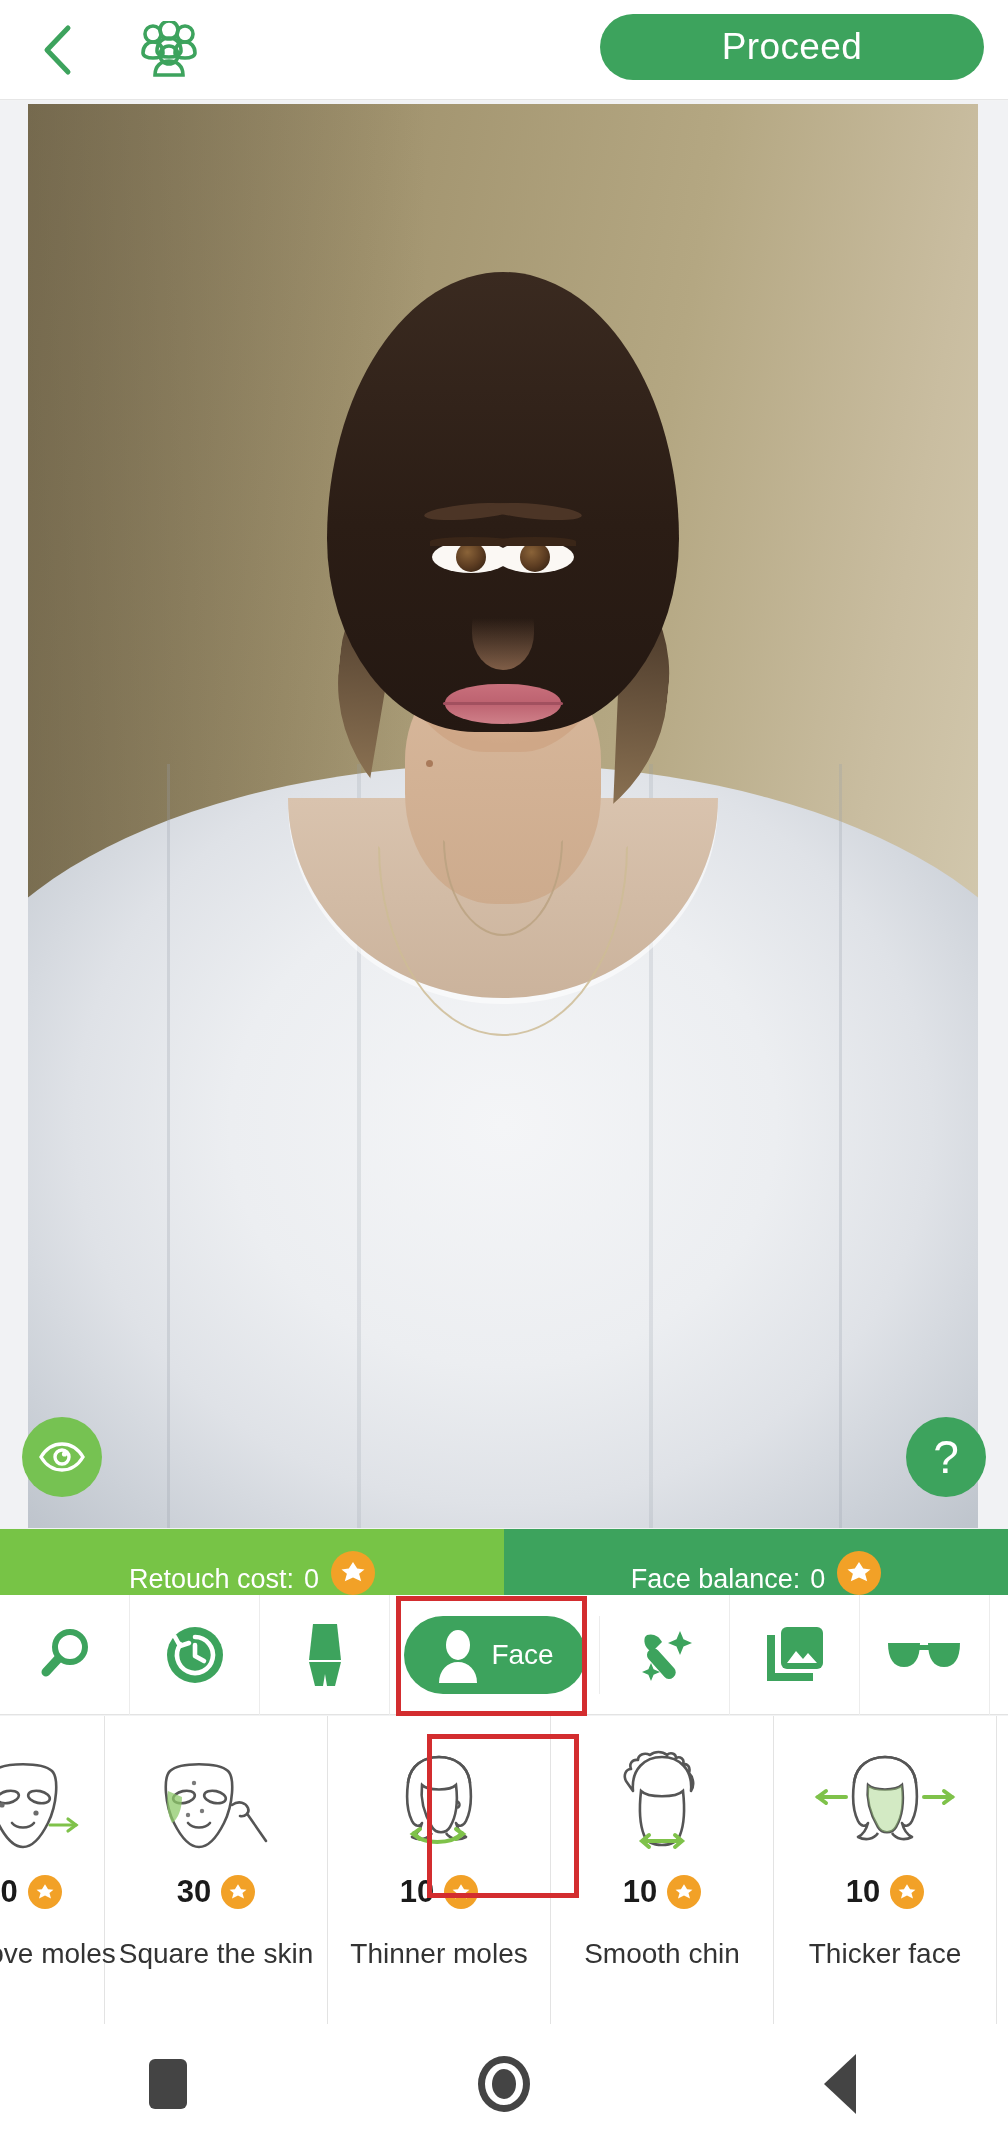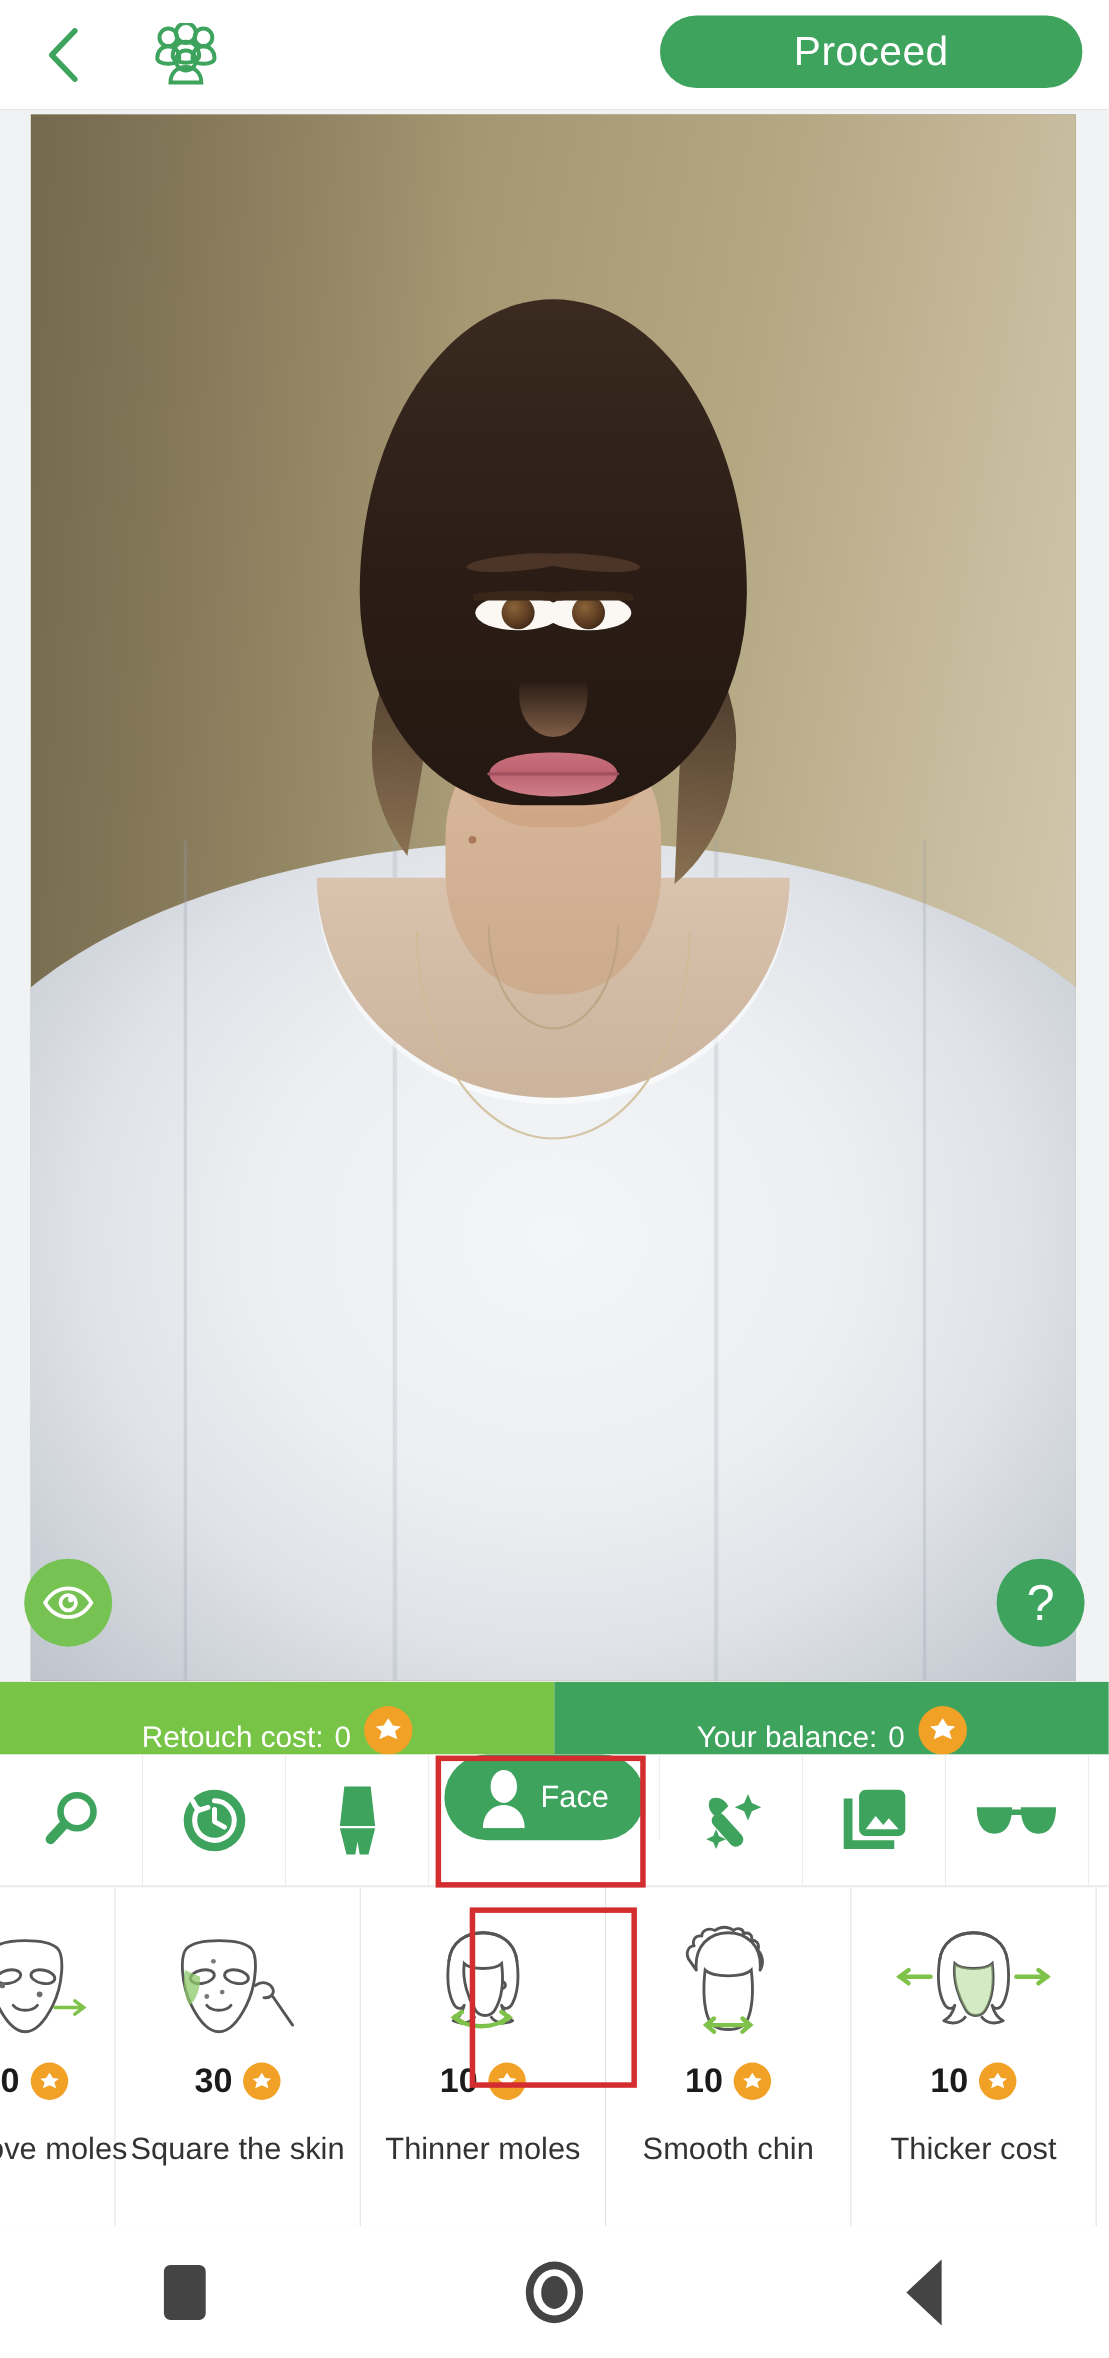--- a/index.html
+++ b/index.html
@@ -131,21 +131,21 @@
   .cost-val   { color: #ffffff; font-size: 27px; font-family: "Liberation Sans", sans-serif; margin-left: -2px; }
   .coin {
     width: 44px; height: 44px; border-radius: 50%; background: #f2a127;
     display: flex; align-items: center; justify-content: center; flex: none;
   }
   .coin-sm { width: 34px; height: 34px; border-radius:50%; background:#f2a127; display:flex; align-items:center; justify-content:center; flex:none; }
 
   
   .toolbar {
     position: absolute; left: 0; top: 1595px; width: 1008px; height: 120px;
-    background: #ffffff; display: flex; align-items: flex-start;
+    background: #ffffff; display: flex; align-items: center;
     border-bottom: 1px solid #e3e3e3;
   }
   .tb-item {
     height: 120px; display: flex; align-items: center; justify-content: center;
     border-right: 1px solid #ececec; cursor: pointer; flex: none;
   }
   .tb-w { width: 130px; }
   .tb-face {
     width: 210px; border-right: 1px solid #ececec;
     display: flex; align-items: center; justify-content: center; flex: none;
@@ -271,21 +271,21 @@
     <div class="cost-half cost-left">
       <span class="cost-label">Retouch cost:</span>
       <span class="cost-val">0</span>
       <span class="coin">
         <svg width="26" height="26" viewBox="0 0 26 26">
             <path d="M13 2l4.2 6.6 7.3.9-5.4 4.3 2.1 7.4L13 17.4 4.8 21.2l2.1-7.4L1.5 9.5l7.3-.9z" fill="#ffffff"></path>
           </svg>
       </span>
     </div>
     <div class="cost-half cost-right">
-      <span class="cost-label">Your balance:</span>
+      <span class="cost-label">Face balance:</span>
       <span class="cost-val">0</span>
       <span class="coin">
         <svg width="26" height="26" viewBox="0 0 26 26">
             <path d="M13 2l4.2 6.6 7.3.9-5.4 4.3 2.1 7.4L13 17.4 4.8 21.2l2.1-7.4L1.5 9.5l7.3-.9z" fill="#ffffff"></path>
           </svg>
       </span>
     </div>
   </div>
 
   <div class="toolbar">
@@ -462,21 +462,21 @@
         </svg>
       </div>
       <div class="tool-price">
         <b>10</b>
         <span class="coin-sm">
           <svg width="20" height="20" viewBox="0 0 26 26">
               <path d="M13 3l4 6.3 7 .9-5.2 4.1 2 7.1L13 17.7 5.2 21.4l2-7.1L2 10.2l7-.9z" fill="#ffffff"></path>
             </svg>
         </span>
       </div>
-      <div class="tool-label">Thicker cost</div>
+      <div class="tool-label">Thicker face</div>
     </div>
 
   </div>
 
   <div class="hl-box hl-face-tab"></div>
   <div class="hl-box hl-thinner"></div>
 
   <div class="navbar">
     <div class="nav-btn">
       <div class="nav-square"></div>

